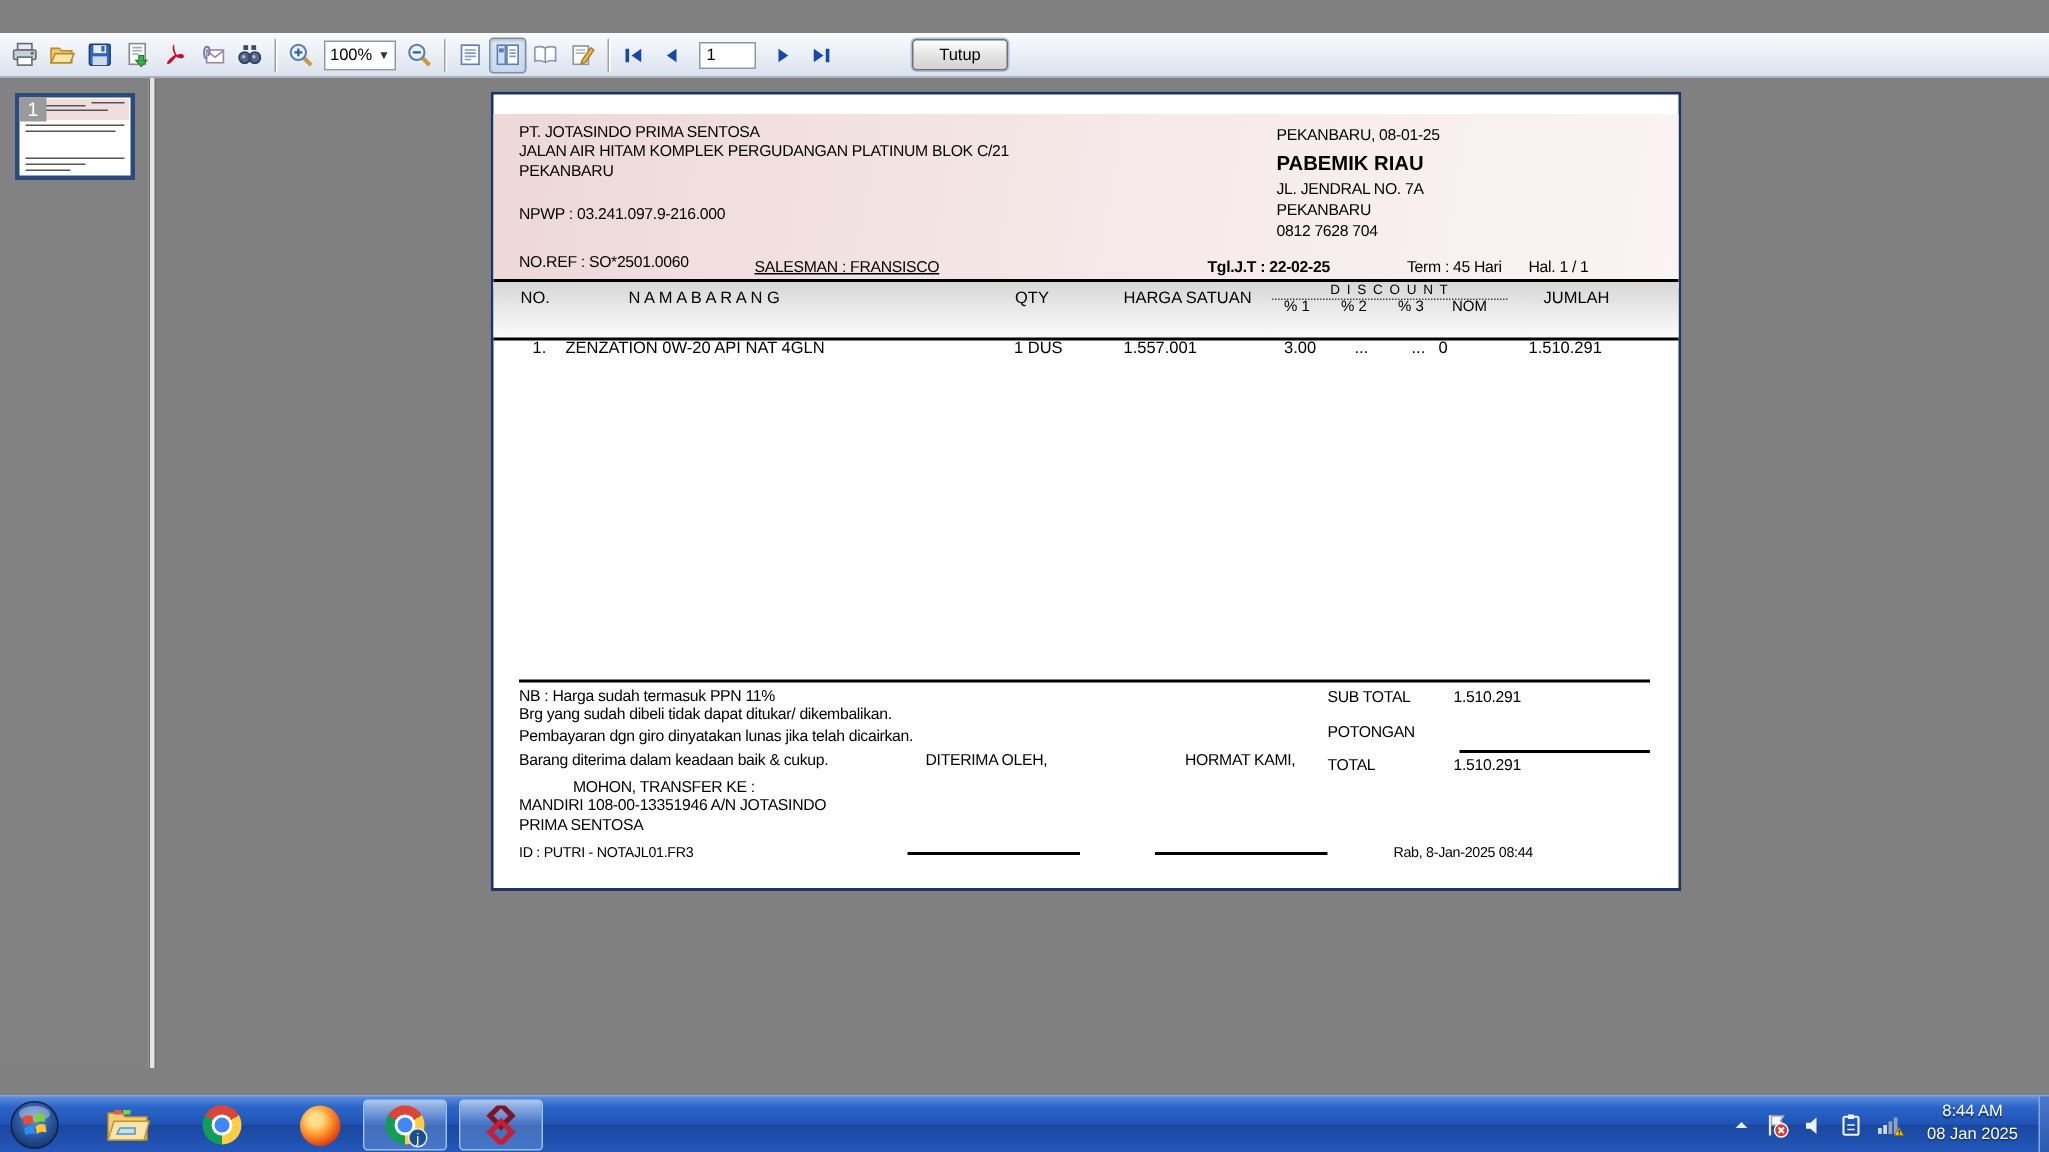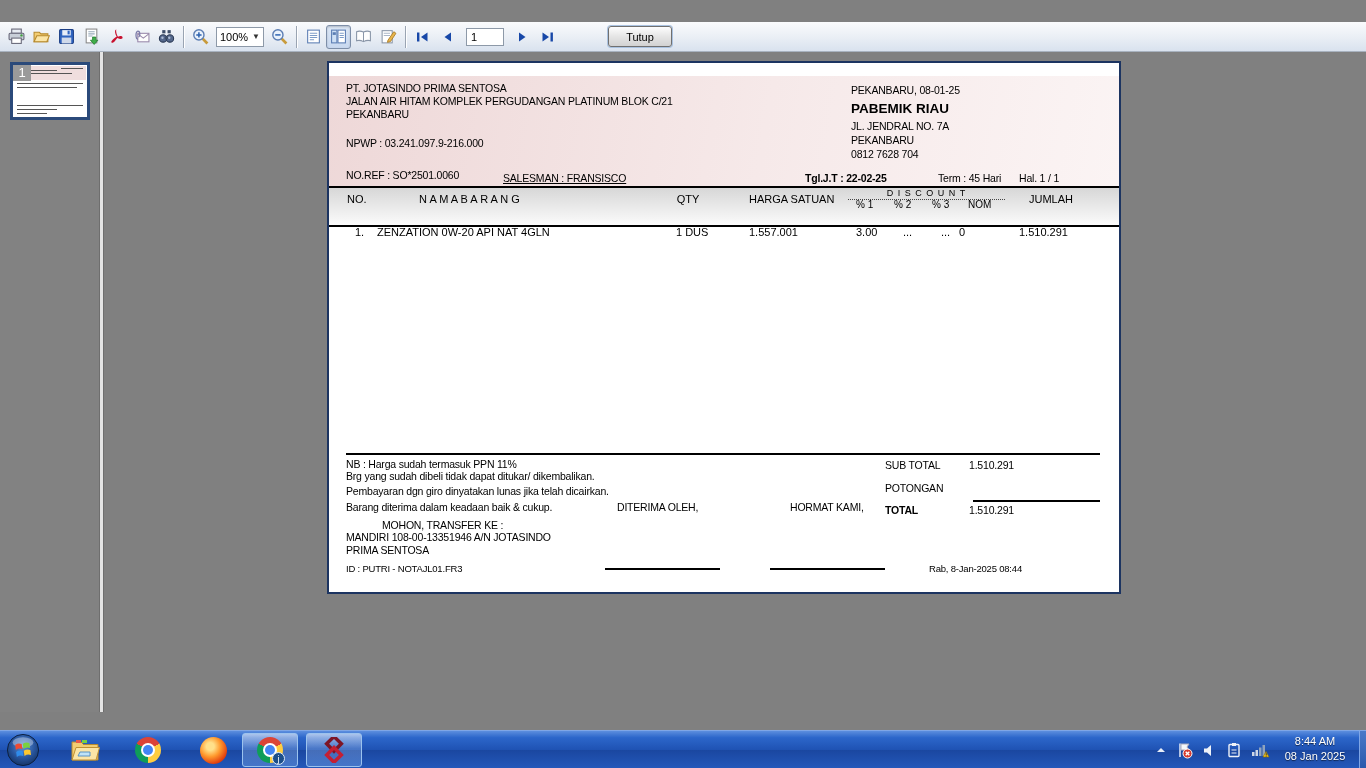--- a/index.html
+++ b/index.html
@@ -312,21 +312,21 @@
       <div class="inv-text" style="left:17px; top:438px;">Barang diterima dalam keadaan baik &amp; cukup.</div>
 
       <div class="inv-text" style="left:288px; top:438px;">DITERIMA OLEH,</div>
       <div class="inv-text" style="left:461px; top:438px;">HORMAT KAMI,</div>
 
       <div class="inv-text" style="left:556px; top:396px;">SUB TOTAL</div>
       <div class="inv-text r" style="left:640px; top:396px; width:131px;">1.510.291</div>
       <div class="inv-text" style="left:556px; top:419px;">POTONGAN</div>
       <div class="inv-text r" style="left:640px; top:419px; width:131px;"></div>
       <div class="blk-line" style="left:644px; top:437px; width:127px; height:1.5px;"></div>
-      <div class="inv-text" style="left:556px; top:441px;font-weight:bold;">TOTAL</div>
+      <div class="inv-text" style="left:556px; top:441px;">TOTAL</div>
       <div class="inv-text r" style="left:640px; top:441px; width:131px;">1.510.291</div>
 
       <div class="inv-text" style="left:17px; top:456px;padding-left:36px;">MOHON, TRANSFER KE :</div>
       <div class="inv-text" style="left:17px; top:468px;">MANDIRI 108-00-13351946 A/N JOTASINDO</div>
       <div class="inv-text" style="left:17px; top:481px;">PRIMA SENTOSA</div>
 
       <div class="inv-text small" style="left:17px; top:500px;">ID :  PUTRI - NOTAJL01.FR3</div>
       <div class="sig-line" style="left:276px; top:505px; width:115px;"></div>
       <div class="sig-line" style="left:441px; top:505px; width:115px;"></div>
       <div class="inv-text small r" style="left:600px; top:500px; width:171px;">Rab,  8-Jan-2025  08:44</div>

